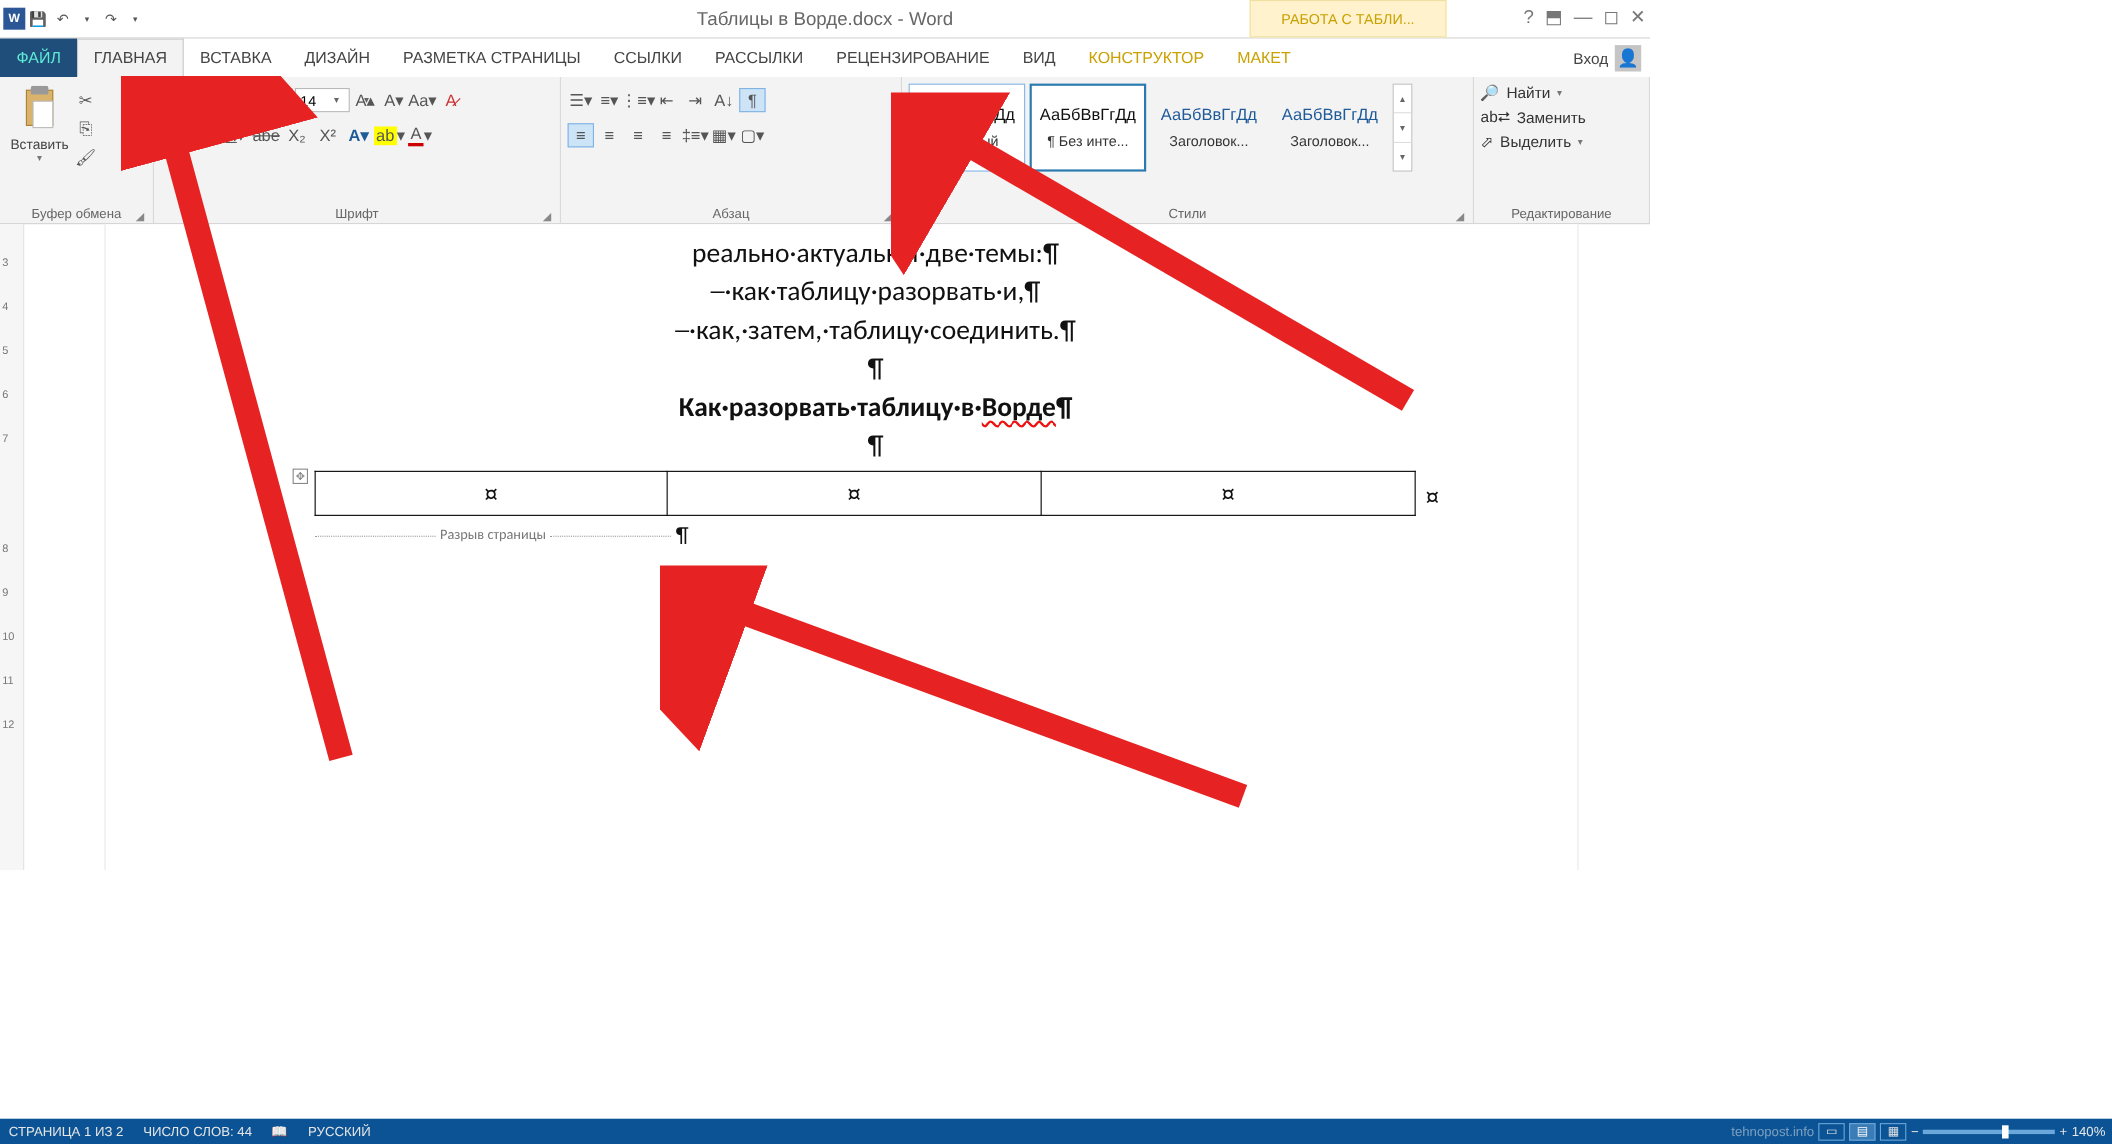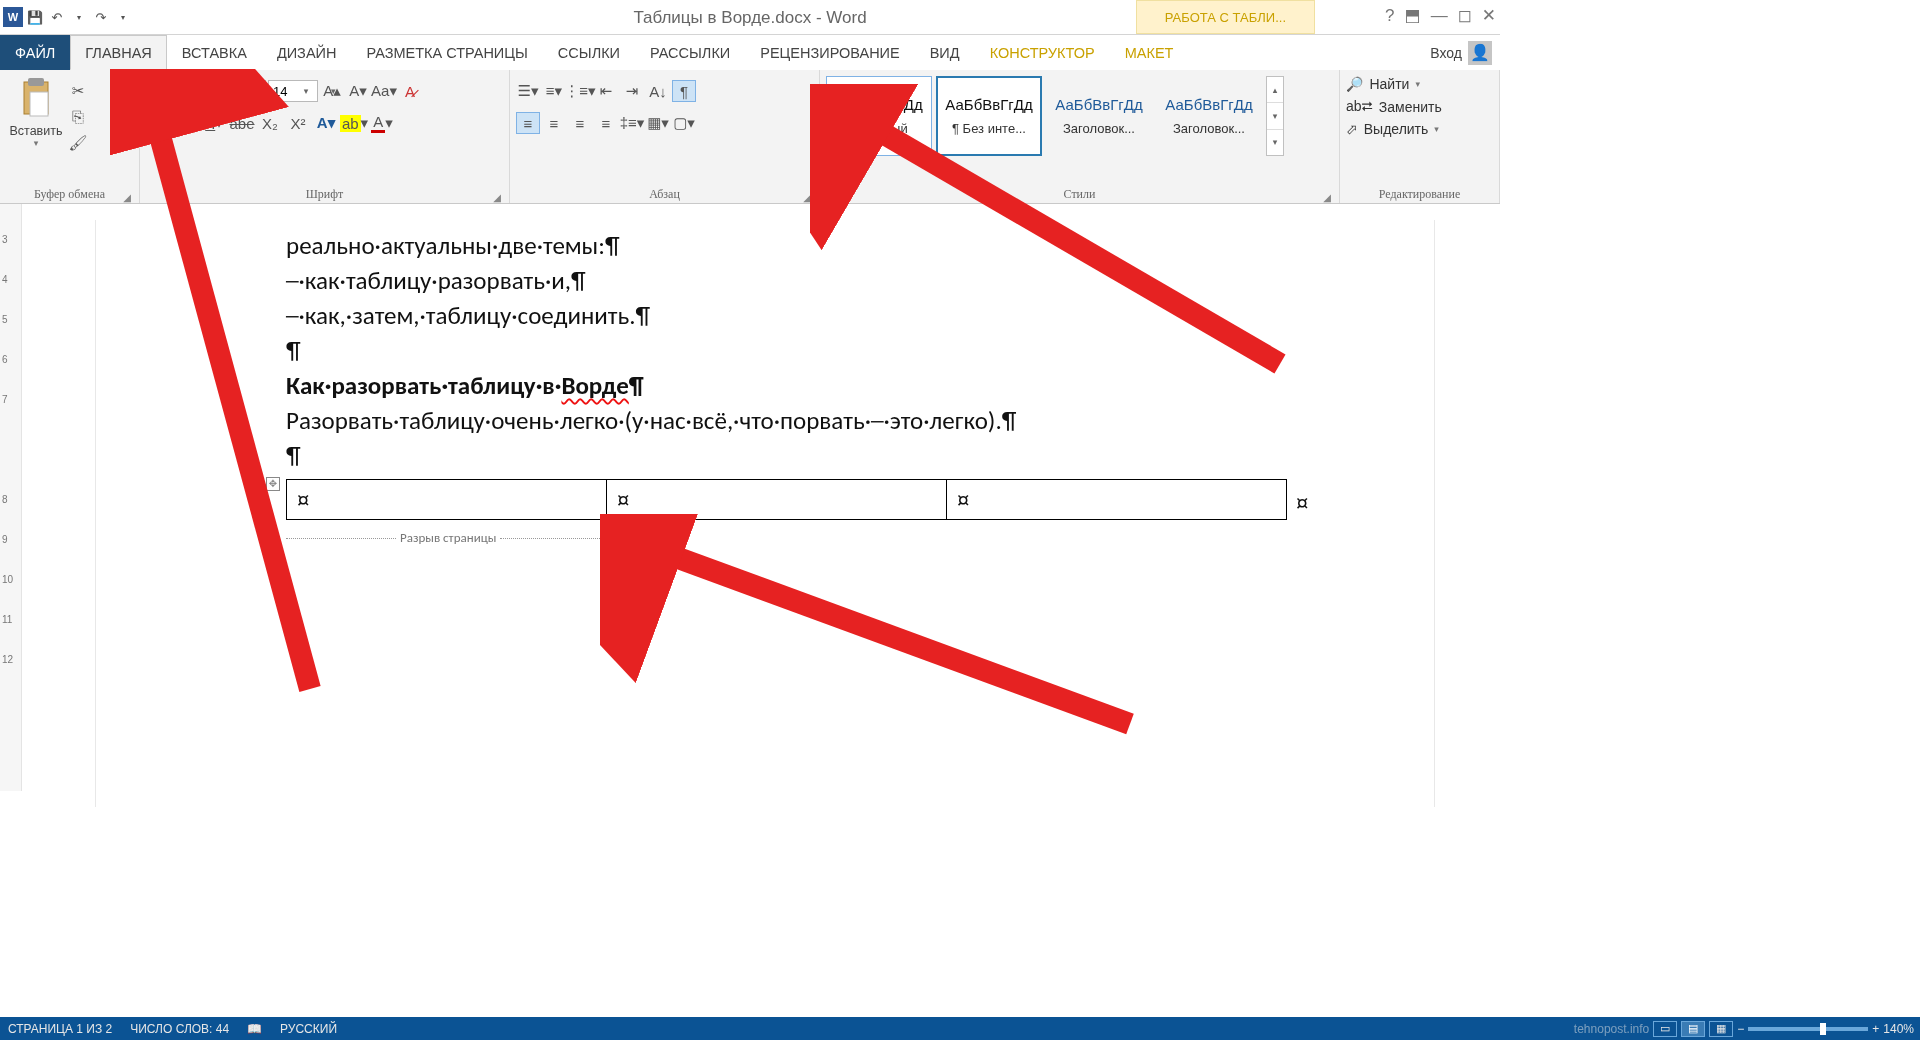--- a/index.html
+++ b/index.html
@@ -9,49 +9,49 @@
 .qat { display: flex; align-items: center; padding-left: 3px; gap: 2px; }
 .qat-icon { width: 20px; height: 20px; display: flex; align-items: center; justify-content: center; font-size: 13px; color: #555; }
 .word-icon { background: #2b5797; color: #fff; font-weight: bold; font-size: 11px; width: 20px; height: 20px; display: flex; align-items: center; justify-content: center; }
 .title { position: absolute; left: 50%; transform: translateX(-50%); top: 8px; font-size: 17px; color: #666; }
 .table-tools-badge { position: absolute; right: 185px; top: 0; height: 34px; line-height: 34px; background: #fff2cc; color: #c9a100; font-size: 13px; padding: 0 28px; border: 1px solid #f0e0a0; }
 .win-controls { position: absolute; right: 4px; top: 5px; display: flex; gap: 10px; color: #777; font-size: 17px; align-items: center; }
 .avatar-box { width: 24px; height: 24px; background: #c5c5c5; display:flex; align-items:center; justify-content:center; color:#fff; font-size:16px; }
 
 .tabs { height: 35px; background: #fff; display: flex; align-items: stretch; }
 .tab { padding: 0 14px; display: flex; align-items: center; font-size: 14.5px; color: #444; border: 1px solid transparent; position:relative; }
-.tab.file { background: #1e4e79; color: #ffffff; }
+.tab.file { background: #1e4e79; color: #5eead4; }
 .tab.active { background: #f3f3f3; border: 1px solid #c9c9c9; border-bottom-color:#f3f3f3;}
 .tab.contextual { color: #c9a100; }
 .tab-right { margin-left: auto; display: flex; align-items: center; gap: 6px; padding-right: 8px; font-size:14px; }
 
 .ribbon { height: 134px; background: #f3f3f3; border-bottom: 1px solid #c9c9c9; display: flex; }
 .group { border-right: 1px solid #d9d9d9; display: flex; flex-direction: column; position: relative; padding: 4px 6px 0 6px; }
 .group-body { flex: 1; display: flex; }
-.group-label { text-align: center; font-size: 12px; color: #666; height: 16px; position: relative; font-family: Liberation Serif, serif; }
+.group-label { text-align: center; font-size: 12px; color: #666; height: 16px; position: relative; }
 .dlglaunch { position: absolute; right: 2px; bottom: 0; font-size: 10px; color: #888; }
 .btn-lg { width: 60px; text-align: center; font-size: 12.5px; color: #444; }
 .icon-box { display: flex; align-items: center; justify-content: center; }
 .styles-gallery { display: flex; gap: 4px; align-items: flex-start; }
 .style-tile { width: 106px; height: 80px; border: 1px solid transparent; display: flex; flex-direction: column; align-items: center; justify-content: center; font-size: 13px; background:#fff0; }
 .style-tile.boxed { border:1px solid #7fb2e5; background:#fff; }
 .style-tile.sel { border:2px solid #2a7ab0; background:#fff; }
 .style-sample { font-size:15px; color:#111; margin-bottom:8px;}
 .style-sample.blue { color:#1f5a99; }
 .style-name { font-size:13px; color:#333;}
 .gallery-scroll { width:18px; height:80px; border:1px solid #c0c0c0; display:flex; flex-direction:column; background:#fff; }
 .gallery-scroll div { flex:1; display:flex; align-items:center; justify-content:center; font-size:9px; color:#666; border-bottom:1px solid #ddd; }
 .gallery-scroll div:last-child { border-bottom:none; }
 .edit-items { display:flex; flex-direction:column; gap:6px; font-size:14px; color:#333; padding-top:2px; }
 .edit-items .row { display:flex; align-items:center; gap:6px; }
 
 .docarea { position:relative; background:#fff; height: 587px; }
 .vruler { position:absolute; left:0; top:0; width:22px; height:100%; background:#f6f6f6; border-right:1px solid #e4e4e4; }
 .vruler .tick { position:absolute; left:2px; font-size:10px; color:#777; }
-.page-surround { position:absolute; left:95px; top:16px; width:1340px; height:100%; background:#fff; border-left:1px solid #e8e8e8; border-right:1px solid #e8e8e8; }
+.page-surround { position:absolute; left:95px; top:0; width:1340px; height:100%; background:#fff; border-left:1px solid #e8e8e8; border-right:1px solid #e8e8e8;text-align:center; }
 .doc { position:absolute; left:190px; top:8px; width:1020px; font-family: "Calibri", "Segoe UI", sans-serif; font-size:25px; color:#111; line-height:1.4; }
 .doc .bold { font-weight:700; }
 .wave { text-decoration: underline wavy #e11; text-decoration-thickness:1.5px; text-underline-offset:4px; }
 .tbl { border-collapse:collapse; margin-top:6px; }
 .tbl td { border:1px solid #000; padding:2px 10px; font-size:25px; height:32px; }
 .tbl-handle { position:absolute; width:14px; height:14px; border:1px solid #888; font-size:10px; color:#888; display:flex; align-items:center; justify-content:center; }
 .pgbreak { display:flex; align-items:center; font-size:13px; color:#777; margin-top:4px;}
 .pgbreak .dots { flex:0 0 auto; border-bottom:1px dotted #999; }
 
 .status { position:absolute; left:0; bottom:0; height:23px; width:100%; background:#0b5394; color:#e6e6e6; font-size:12px; display:flex; align-items:center; padding:0 8px; gap:18px; }
@@ -262,21 +262,20 @@
     <span class="tick" style="top:410px">11</span>
     <span class="tick" style="top:450px">12</span>
   </div>
   <div class="page-surround">
     <div class="doc">
       <div>реально·актуальны·две·темы:¶</div>
       <div>─·как·таблицу·разорвать·и,¶</div>
       <div>─·как,·затем,·таблицу·соединить.¶</div>
       <div>¶</div>
       <div class="bold"><span>Как·разорвать·таблицу·в·</span><span class="wave">Ворде</span><span>¶</span></div>
-      <div>Разорвать·таблицу·очень·легко·(у·нас·всё,·что·порвать·─·это·легко).¶</div>
       <div>¶</div>
       <div style="position:relative">
         <span class="tbl-handle" style="left:-20px;top:-2px">✥</span>
         <table class="tbl">
           <tbody>
               <tr>
             <td style="width:320px">¤</td>
             <td style="width:340px">¤</td>
             <td style="width:340px">¤</td>
           </tr>

